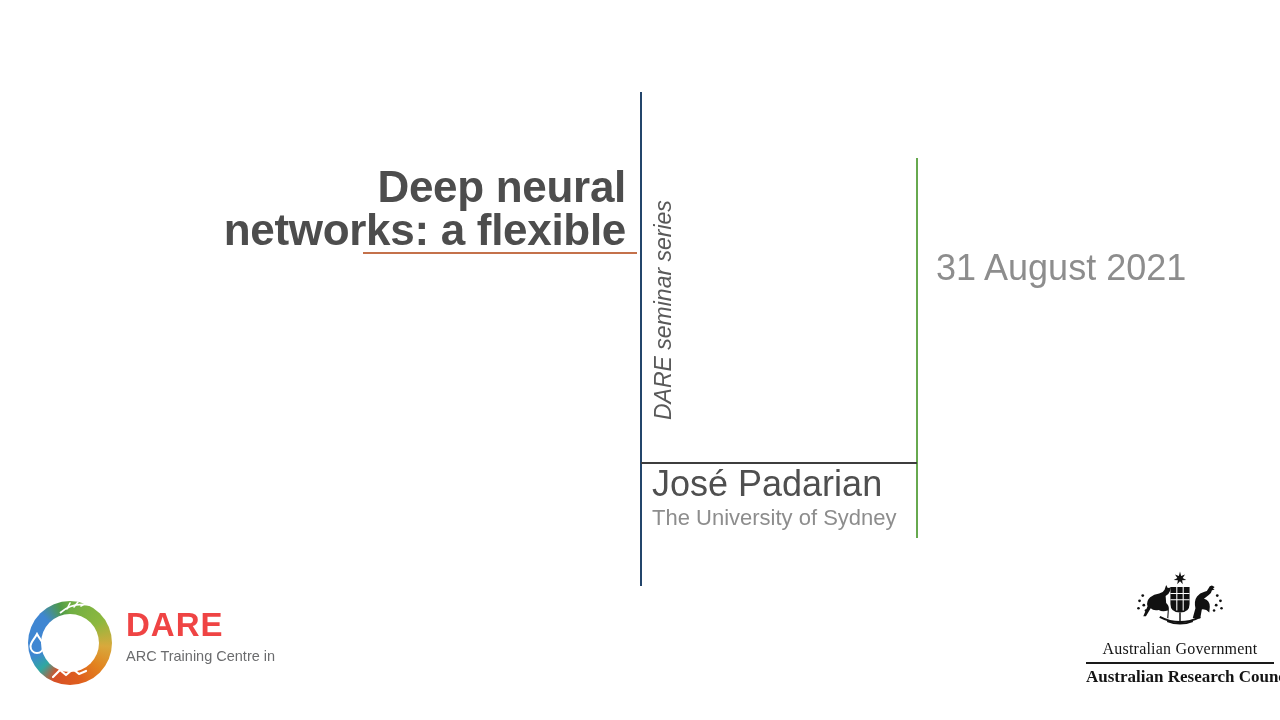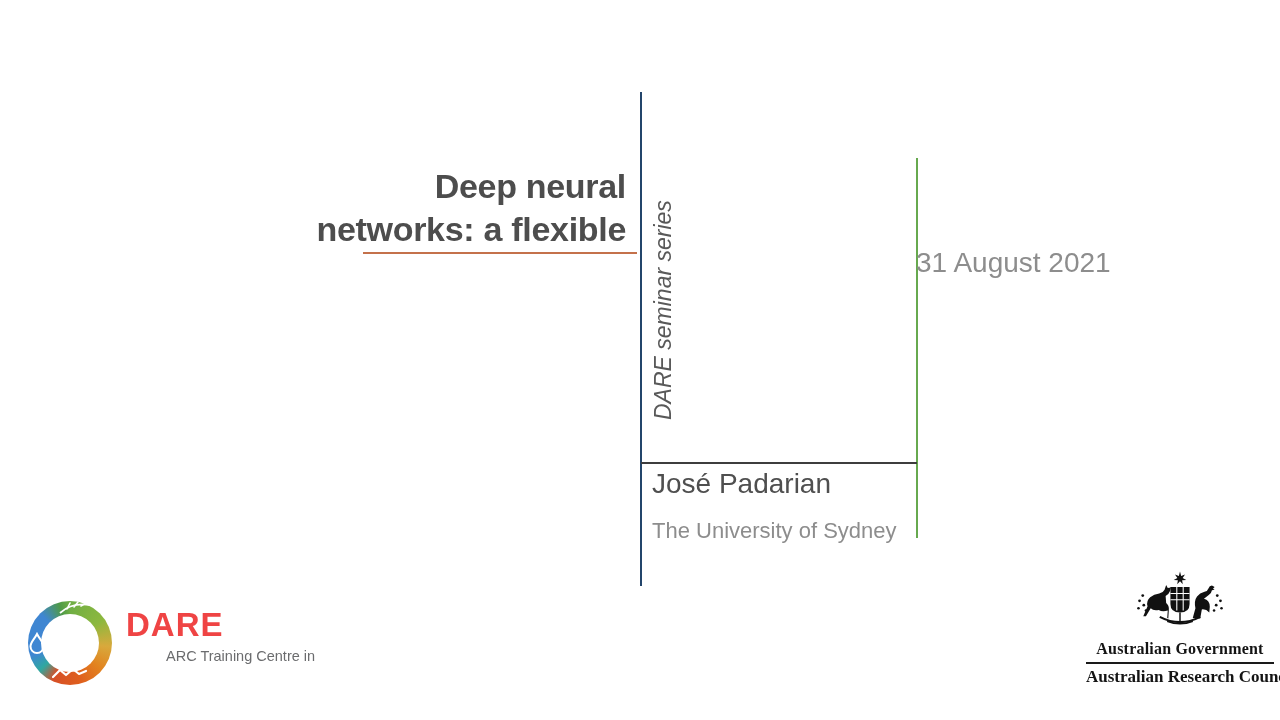--- a/index.html
+++ b/index.html
@@ -7,21 +7,21 @@
     width:1280px;height:720px;position:relative;overflow:hidden;
     background:#ffffff;
     font-family:"Liberation Sans","DejaVu Sans",sans-serif;
   }
   .abs{position:absolute;}
 
   
   .title{
     top:165px;right:654px;
     text-align:right;
-    font-size:34px;font-weight:700;line-height:43px;
+    font-size:44px;font-weight:700;line-height:43px;
     letter-spacing:-0.3px;
     color:var(--title-text,#4d4d4d);
     white-space:nowrap;
   }
   .title span{display:block;}
   .accent-line{
     left:363px;top:252px;width:274px;height:2px;
     background:var(--accent-orange,#c4714b);
   }
 
@@ -34,29 +34,29 @@
   .series{
     left:650px;top:420px;
     transform:rotate(-90deg);transform-origin:0 0;
     white-space:nowrap;
     font-size:23px;font-style:italic;
     color:#595959;
   }
 
   
   .date{
-    left:916px;top:247px;
-    font-size:28px;color:var(--muted-text,#8d8d8d);
+    left:936px;top:247px;
+    font-size:36px;color:var(--muted-text,#8d8d8d);
     white-space:nowrap;
   }
 
   
   .speaker{left:652px;top:466px;}
-  .speaker-name{font-size:28px;line-height:36px;color:#4f4f4f;white-space:nowrap;}
-  .speaker-affiliation{font-size:22px;line-height:28px;color:var(--muted-text,#8d8d8d);margin-top:15px;white-space:nowrap;}
+  .speaker-name{font-size:36px;line-height:36px;color:#4f4f4f;white-space:nowrap;}
+  .speaker-affiliation{font-size:22px;line-height:28px;color:var(--muted-text,#8d8d8d);margin-top:2px;white-space:nowrap;}
 
   
   .dare-logo{left:28px;top:601px;display:flex;align-items:flex-start;}
   .dare-ring{
     width:84px;height:84px;border-radius:50%;position:relative;flex:0 0 auto;
     background:conic-gradient(from 0deg,
       #6fae44 0deg,#8db83e 55deg,#d8a93c 95deg,#e2831f 130deg,
       #df5f1d 165deg,#d64f27 205deg,#2fa8a0 228deg,
       #3f86d2 252deg,#3f86d2 315deg,#4f9a47 345deg,#6fae44 360deg);
   }
@@ -64,28 +64,28 @@
     content:"";position:absolute;inset:13px;border-radius:50%;background:#fff;
   }
   .ring-glyph{position:absolute;z-index:2;}
   .droplet{left:0px;top:31px;}
   .zigzag{left:24px;top:66px;}
   .wheat{left:30px;top:0px;}
   .dare-text{margin-left:14px;padding-top:2px;}
   .dare-acronym{
     font-size:33px;line-height:44px;font-weight:700;color:#ef4444;letter-spacing:1px;
   }
-  .dare-sub{font-size:14.5px;line-height:18px;color:#6b6c6e;margin-left:40px;}
+  .dare-sub{font-size:14.5px;line-height:18px;color:#6b6c6e;}
 
   
   .gov{left:1086px;top:570px;width:188px;text-align:center;}
   .gov svg{display:block;margin:0 auto;}
   .gov-line1{
     font-family:"Liberation Serif","DejaVu Serif",serif;
-    font-weight:700;font-size:16px;line-height:18px;color:#141414;
+    font-weight:400;font-size:16px;line-height:18px;color:#141414;
     letter-spacing:0.2px;margin-top:4px;white-space:nowrap;
   }
   .gov-divider{height:0;border-top:2px solid #1a1a1a;margin:4px 0 3px 0;}
   .gov-line2{
     font-family:"Liberation Serif","DejaVu Serif",serif;
     font-weight:700;font-size:17px;line-height:19px;color:#141414;
     white-space:nowrap;
   }
 </style>
 </head>

